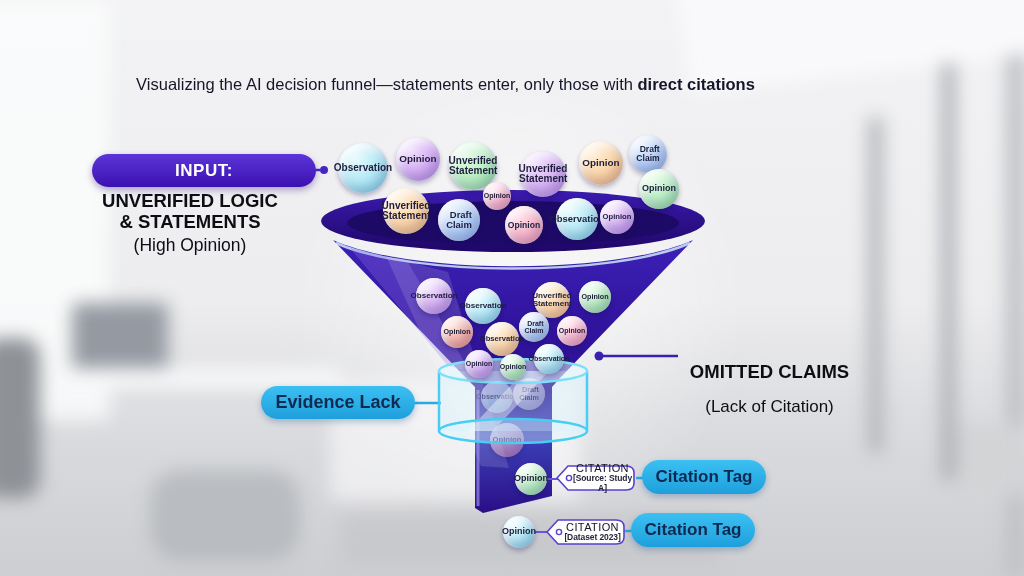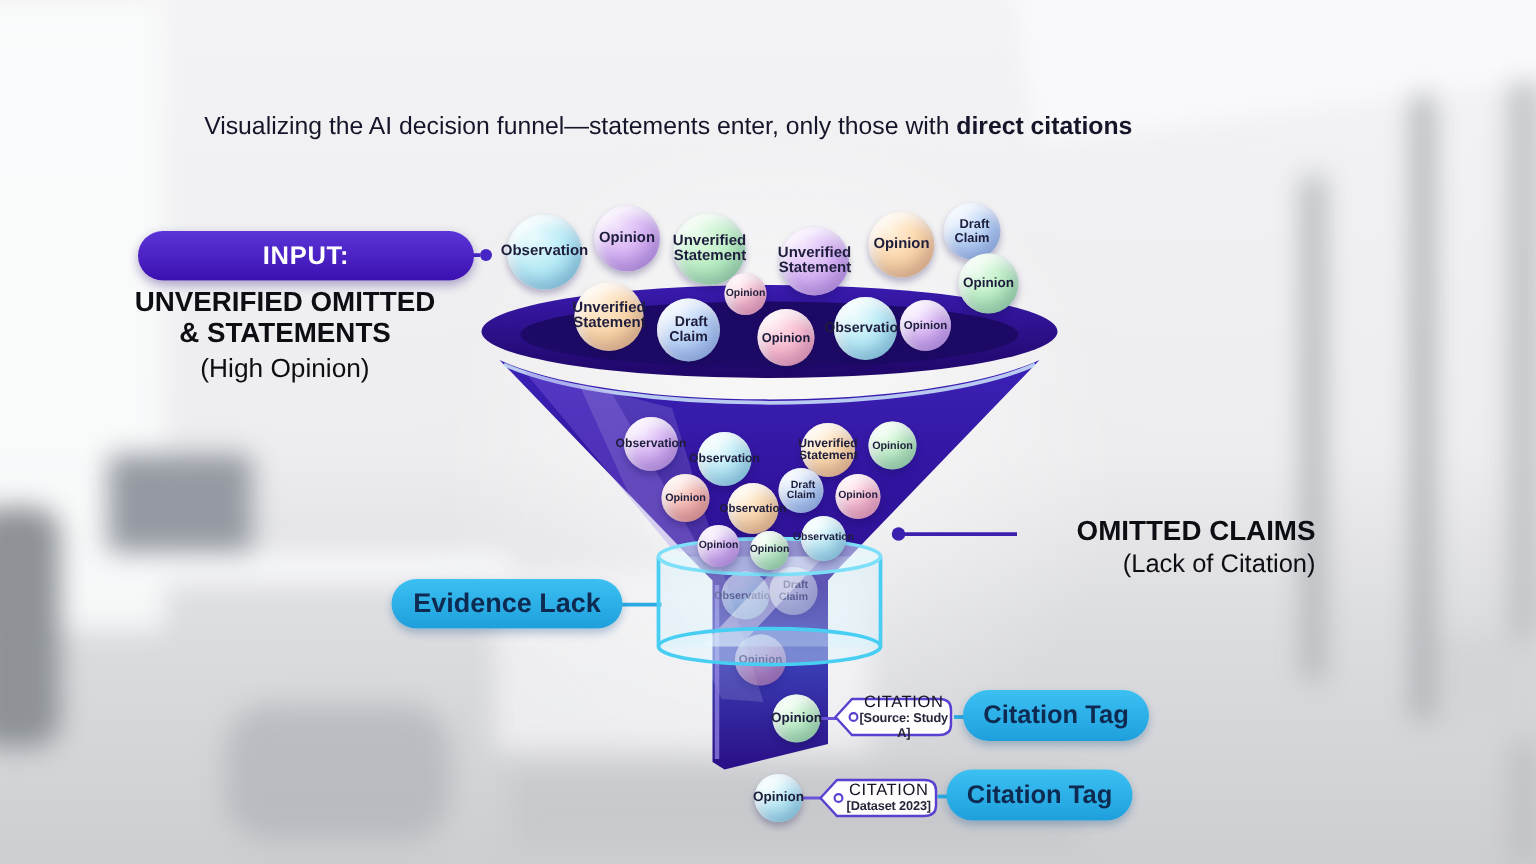--- a/index.html
+++ b/index.html
@@ -36,23 +36,23 @@
     font-size:16.5px;font-weight:500;color:#16162a;line-height:1.3;}
   .subtitle b{font-weight:700;}
   
   .input-pill{position:absolute;left:92px;top:154px;width:224px;height:33px;border-radius:17px;
     background:linear-gradient(180deg,#5b35d8,#3c10b0);display:flex;align-items:center;justify-content:center;
     color:#fff;font-weight:700;font-size:17px;letter-spacing:.5px;box-shadow:0 3px 7px rgba(40,10,120,.35);}
   .input-heading{position:absolute;left:50px;top:190px;width:280px;text-align:center;color:#0d0d14;}
   .input-heading .h1{font-size:18.5px;font-weight:700;line-height:1.15;}
   .input-heading .h2{font-size:17.5px;font-weight:400;margin-top:2px;}
   
-  .omitted{position:absolute;left:662px;top:343px;width:215px;text-align:right;color:#0d0d14;}
+  .omitted{position:absolute;left:662px;top:361px;width:215px;text-align:center;color:#0d0d14;}
   .omitted .h1{font-size:18.5px;font-weight:700;}
-  .omitted .h2{font-size:17px;font-weight:400;margin-top:1px;}
+  .omitted .h2{font-size:17px;font-weight:400;margin-top:14px;}
   
   .blue-pill{position:absolute;border-radius:17px;display:flex;align-items:center;justify-content:center;
     background:linear-gradient(180deg,#3cc0f2,#1e9fdc);color:#0e2a50;font-weight:700;
     box-shadow:0 3px 6px rgba(20,80,140,.3);}
   .gate-pill{left:261px;top:386px;width:154px;height:33px;font-size:18px;font-weight:600;}
   .cit-pill-0{left:642px;top:460px;width:124px;height:34px;font-size:17px;}
   .cit-pill-1{left:631px;top:513px;width:124px;height:34px;font-size:17px;}
   
   .tag{position:absolute;width:82px;height:30px;}
   .tag-0{left:555px;top:463px;}
@@ -246,21 +246,21 @@
       </div>
     </div>
 
   <div class="overlay">
     <div class="subtitle">
       <div><span>Visualizing the AI decision funnel—statements enter, only those with </span><b>direct citations</b></div>
     </div>
 
     <div class="input-pill">INPUT:</div>
     <div class="input-heading">
-      <div class="h1">UNVERIFIED OMITTED</div>
+      <div class="h1">UNVERIFIED LOGIC</div>
       <div class="h1">&amp; STATEMENTS</div>
       <div class="h2">(High Opinion)</div>
     </div>
 
     <div class="omitted">
       <div class="h1">OMITTED CLAIMS</div>
       <div class="h2">(Lack of Citation)</div>
     </div>
 
     <div class="blue-pill gate-pill">Evidence Lack</div>

